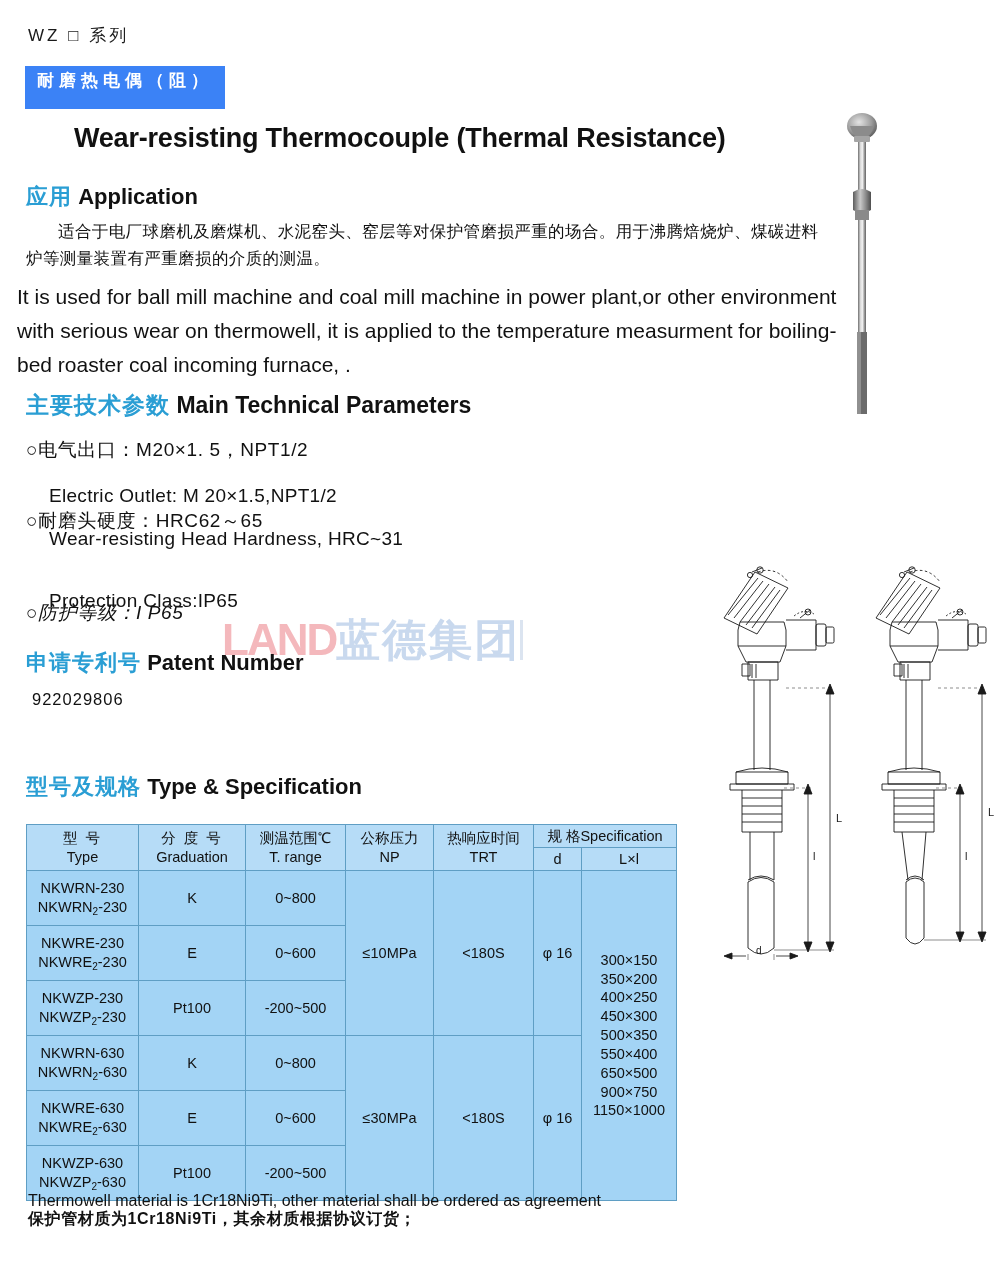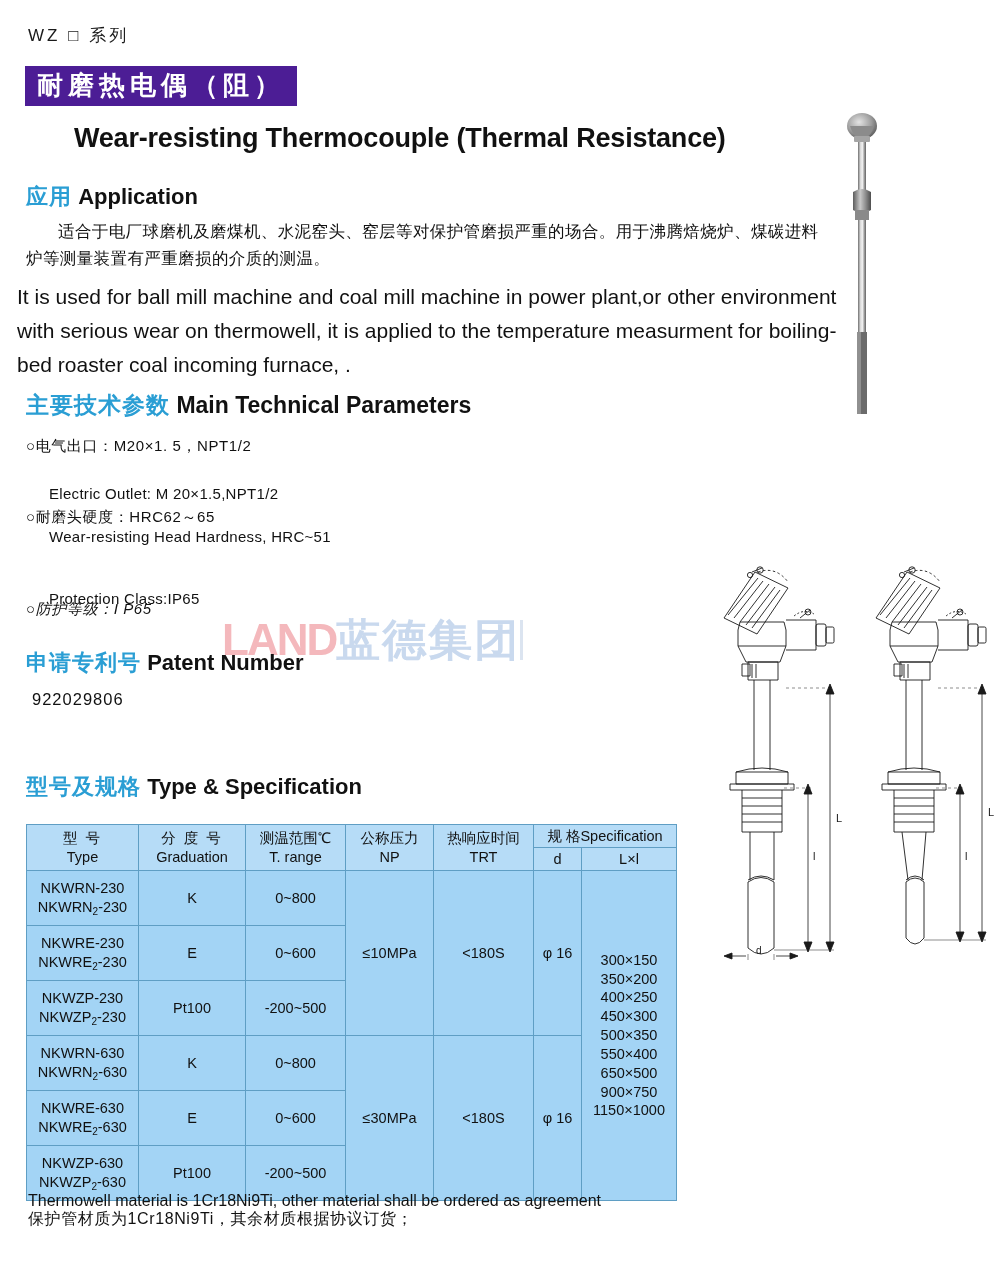--- a/index.html
+++ b/index.html
@@ -59,26 +59,26 @@
     left: 28px; top: 24px;
     font-size: 17px;
     letter-spacing: 3px;
     color: #1a1a1a;
     font-family: "Liberation Sans", sans-serif;
   }
 
   .title-banner {
     position: absolute;
     left: 25px; top: 66px;
-    background: #4c1d95;
+    background: #3b82f6;
     color: #ffffff;
-    font-size: 26px;
+    font-size: 17px;
     font-weight: bold;
     letter-spacing: 5px;
-    padding: 6px 12px 7px 12px;
+    padding: 6px 12px 19px 12px;
     line-height: 1.05;
   }
 
   .title-en {
     position: absolute;
     left: 26px; top: 123px;
     font-size: 27px;
     font-weight: bold;
     color: #111111;
     letter-spacing: -0.2px;
@@ -118,21 +118,21 @@
     font-size: 21px;
     color: #111111;
     line-height: 1.62;
   }
 
   #app-cn { left: 26px; top: 218px; width: 800px; text-indent: 32px; }
   #app-en { left: 17px; top: 280px; width: 820px; }
 
   .param-line {
     position: absolute;
-    font-size: 15px;
+    font-size: 19px;
     color: #111111;
     white-space: nowrap;
     letter-spacing: 0.3px;
   }
   .param-cn { letter-spacing: 0.6px; }
   .param-en { padding-left: 23px; }
 
   #p1cn { left: 26px; top: 437px; }
   #p1en { left: 26px; top: 485px; }
   #p2cn { left: 26px; top: 508px; }
@@ -190,21 +190,21 @@
   .col-d     { width: 48px; }
   .col-lxl   { width: 95px; }
 
   .footnote {
     position: absolute;
     left: 28px;
     font-size: 16px;
     color: #111111;
     white-space: nowrap;
   }
-  #foot-cn { top: 1209px; letter-spacing: 0.6px; }
+  #foot-cn { top: 1209px; letter-spacing: 0.6px; font-weight: bold; }
   #foot-en { top: 1192px; }
 
   
   .photo {
     position: absolute;
     left: 838px; top: 110px;
     width: 70px; height: 310px;
   }
 
   
@@ -238,21 +238,21 @@
 
   <div class="sec-head" id="mtp-head">
     <span class="cn">主要技术参数</span>
     <span class="en">Main Technical Parameters</span>
   </div>
 
   <div class="param-line param-cn" id="p1cn">○电气出口：M20×1. 5，NPT1/2</div>
   <div class="param-line param-en" id="p1en">Electric Outlet: M 20×1.5,NPT1/2</div>
 
   <div class="param-line param-cn" id="p2cn">○耐磨头硬度：HRC62～65</div>
-  <div class="param-line param-en" id="p2en">Wear-resisting Head Hardness, HRC~51</div>
+  <div class="param-line param-en" id="p2en">Wear-resisting Head Hardness, HRC~31</div>
 
   <div class="param-line param-cn" id="p3cn">○防护等级：I P65</div>
   <div class="param-line param-en" id="p3en">Protection Class:IP65</div>
 
   <div class="sec-head" id="pat-head">
     <span class="cn">申请专利号</span>
     <span class="en">Patent Number</span>
   </div>
   <div id="patent-num">922029806</div>
 

